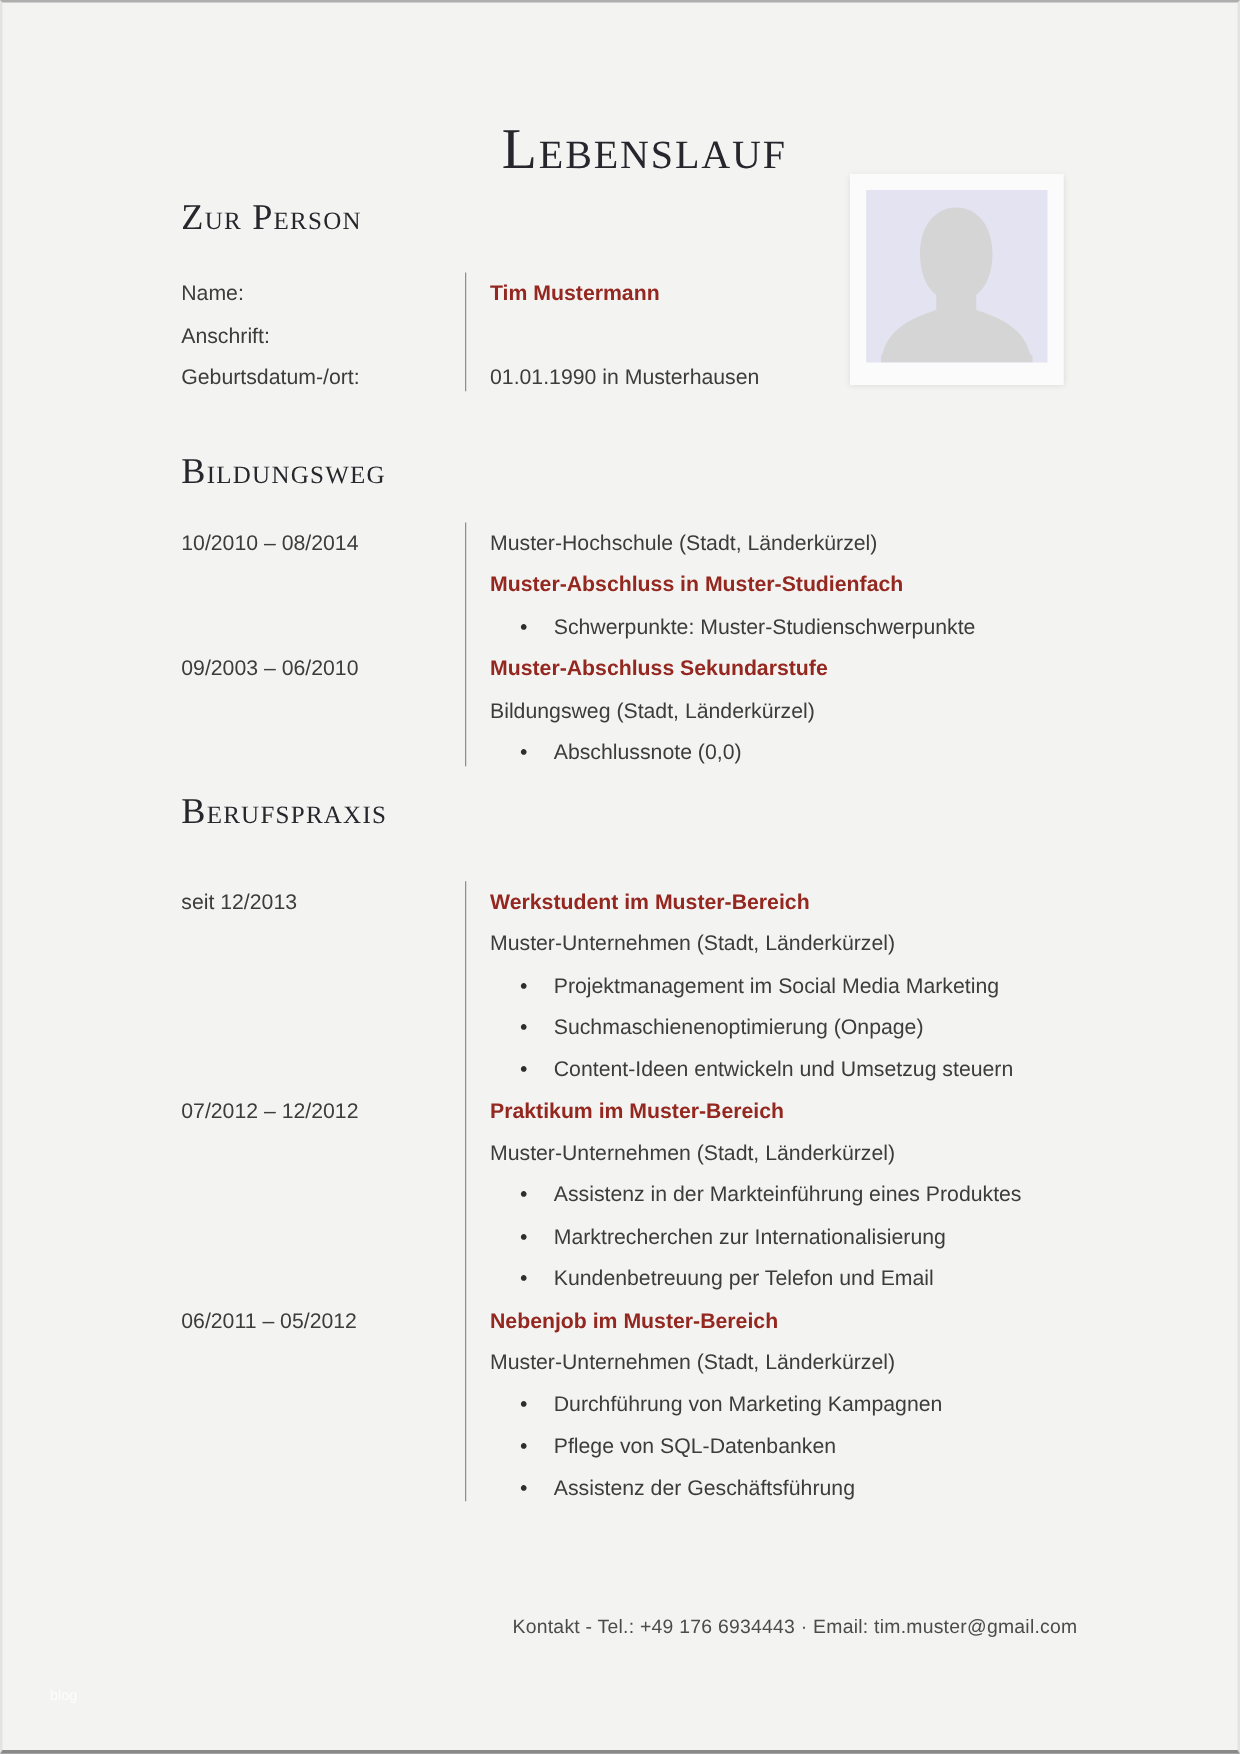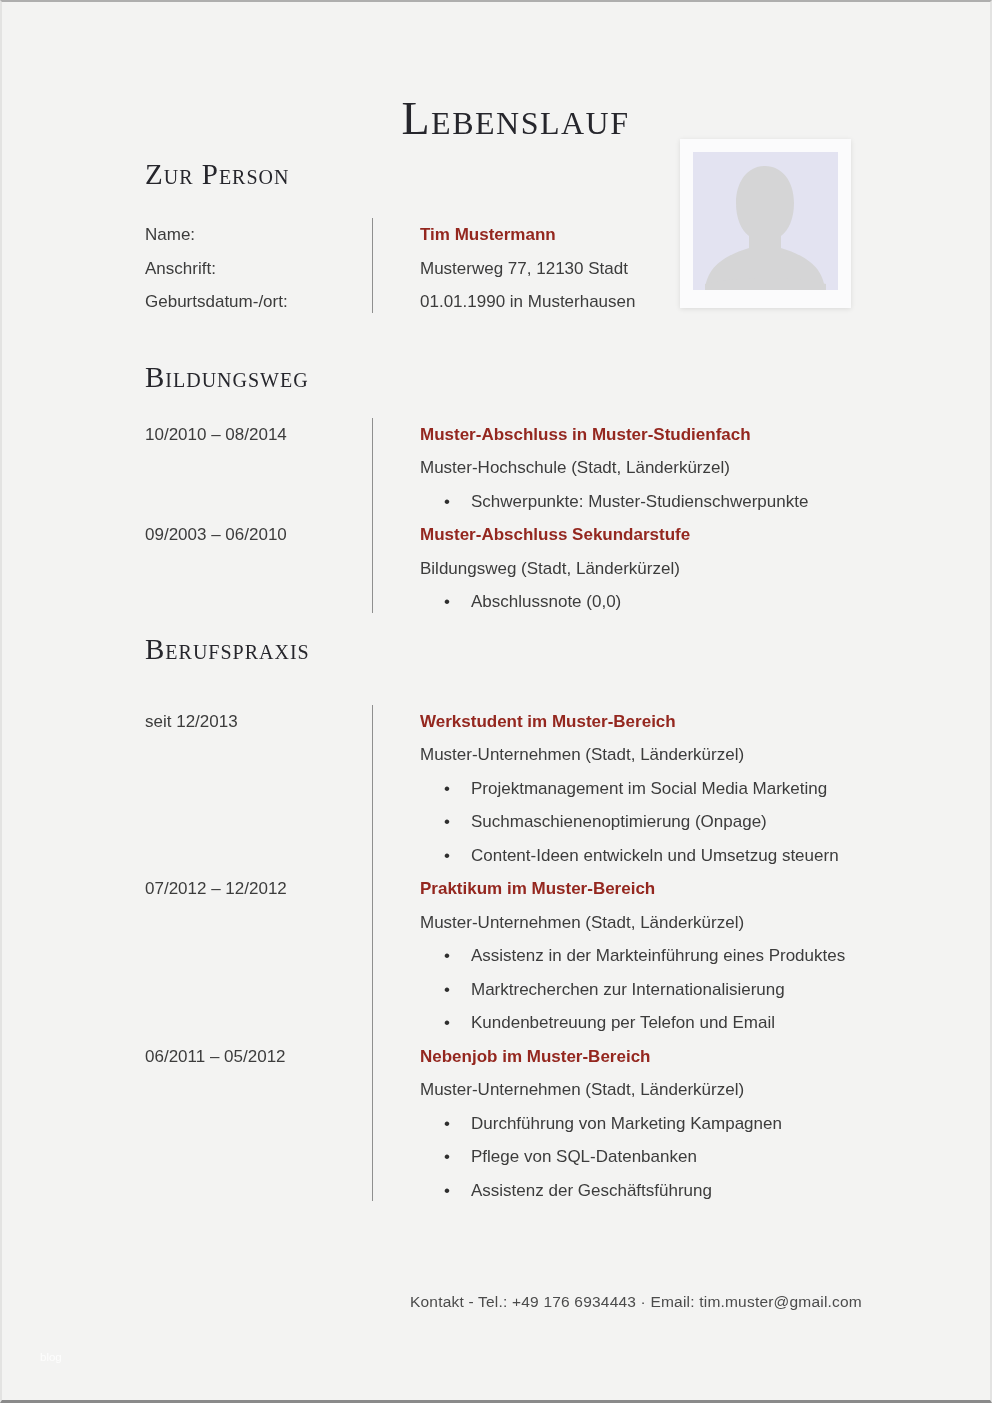--- a/index.html
+++ b/index.html
@@ -46,21 +46,21 @@
     left: 227px; top: 0; bottom: 6px;
     width: 1px; background: #8f8f8f;
   }
 
   .entry { display: flex; }
   .cell-left {
     width: 227px; flex-shrink: 0;
     font-size: 17px; line-height: 33.5px;
     color: #3c3c3c;
   }
-  .cell-right { padding-left: 48px; flex: 1; }
+  .cell-right { padding-left: 20px; flex: 1; }
   .erow { font-size: 17px; line-height: 33.5px; }
   .etitle { color: #94271f; font-weight: bold; }
   .accent-value { color: #94271f; font-weight: bold; }
   .bullet { position: relative; padding-left: 51px; }
   .dot::before { content: "•"; position: absolute; left: 24px; color: #2e2e2e; }
 
   .photo-frame {
     position: absolute;
     left: 678px; top: 137px;
     width: 171px; height: 169px;
@@ -103,41 +103,38 @@
   <div class="rows" id="person-rows">
     <div class="vline"></div>
     <div class="entry">
       <div class="cell-left">Name:</div>
       <div class="cell-right">
           <div class="erow accent-value">Tim Mustermann</div>
         </div>
     </div>
     <div class="entry">
       <div class="cell-left">Anschrift:</div>
-      <div class="cell-right">
-          <div class="erow">Musterweg 77, 12130 Stadt</div>
-        </div>
     </div>
     <div class="entry">
       <div class="cell-left">Geburtsdatum-/ort:</div>
       <div class="cell-right">
           <div class="erow">01.01.1990 in Musterhausen</div>
         </div>
     </div>
   </div>
 
   <h2 id="education-heading">Bildungsweg</h2>
   <div class="rows" id="education-rows">
     <div class="vline"></div>
 
     <div class="entry">
       <div class="cell-left">10/2010 – 08/2014</div>
       <div class="cell-right">
+        <div class="erow">Muster-Hochschule (Stadt, Länderkürzel)</div>
         <div class="erow etitle">Muster-Abschluss in Muster-Studienfach</div>
-        <div class="erow">Muster-Hochschule (Stadt, Länderkürzel)</div>
         <div class="erow bullet"><span class="dot"></span><span>Schwerpunkte: Muster-Studienschwerpunkte</span></div>
       </div>
     </div>
 
     <div class="entry">
       <div class="cell-left">09/2003 – 06/2010</div>
       <div class="cell-right">
         <div class="erow etitle">Muster-Abschluss Sekundarstufe</div>
         <div class="erow">Bildungsweg (Stadt, Länderkürzel)</div>
         <div class="erow bullet"><span class="dot"></span><span>Abschlussnote (0,0)</span></div>

